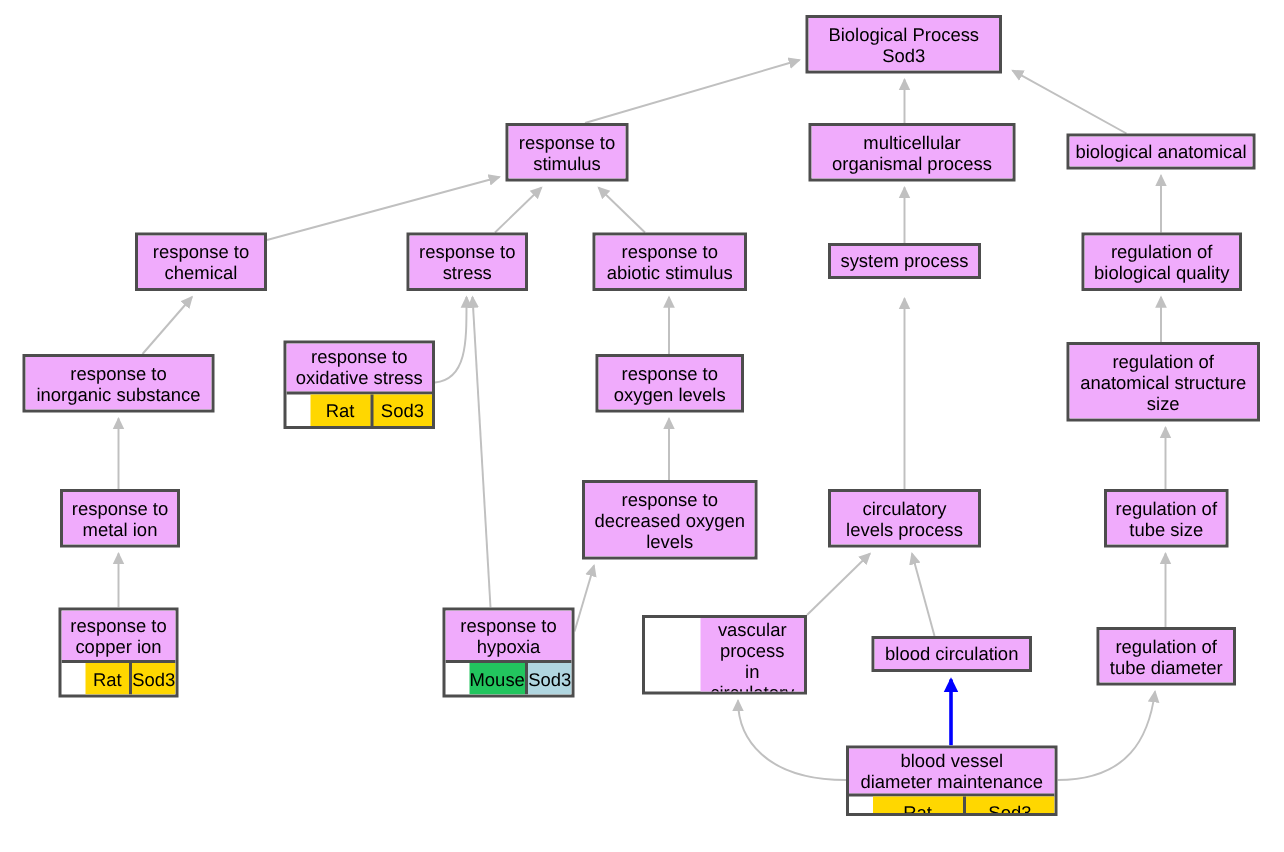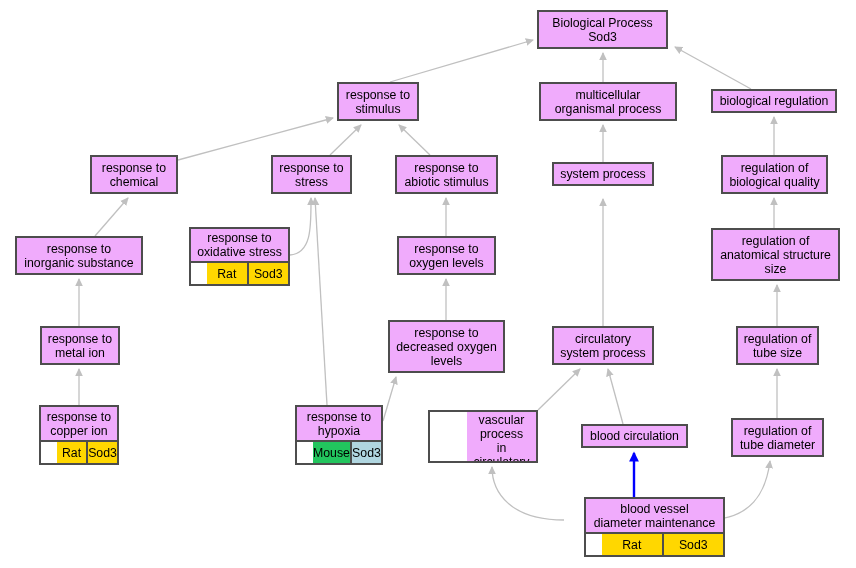--- a/index.html
+++ b/index.html
@@ -115,21 +115,21 @@
       </div>
       <div class="go-node" style="left: 337px; top: 82px; width: 82px; height: 39px;">
         <div class="go-node-title">response to
 stimulus</div>
       </div>
       <div class="go-node" style="left: 539px; top: 82px; width: 138px; height: 39px;">
         <div class="go-node-title">multicellular
 organismal process</div>
       </div>
       <div class="go-node" style="left: 711px; top: 89px; width: 126px; height: 24px;">
-        <div class="go-node-title">biological regulation</div>
+        <div class="go-node-title">biological anatomical</div>
       </div>
       <div class="go-node" style="left: 90px; top: 155px; width: 88px; height: 39px;">
         <div class="go-node-title">response to
 chemical</div>
       </div>
       <div class="go-node" style="left: 271px; top: 155px; width: 81px; height: 39px;">
         <div class="go-node-title">response to
 stress</div>
       </div>
       <div class="go-node" style="left: 395px; top: 155px; width: 103px; height: 39px;">
@@ -165,21 +165,21 @@
         <div class="go-node-title">response to
 metal ion</div>
       </div>
       <div class="go-node" style="left: 388px; top: 320px; width: 117px; height: 53px;">
         <div class="go-node-title">response to
 decreased oxygen
 levels</div>
       </div>
       <div class="go-node" style="left: 552px; top: 326px; width: 102px; height: 39px;">
         <div class="go-node-title">circulatory
-system process</div>
+levels process</div>
       </div>
       <div class="go-node" style="left: 736px; top: 326px; width: 83px; height: 39px;">
         <div class="go-node-title">regulation of
 tube size</div>
       </div>
       <div class="go-node" style="left: 39px; top: 405px; width: 80px; height: 60px;">
         <div class="go-node-title">response to
 copper ion</div>
         <div class="go-node-annot">
           <div class="annot-cell" style="background: rgb(255, 215, 0);">Rat</div>
@@ -199,21 +199,21 @@
 in circulatory
 system</div>
       </div>
       <div class="go-node" style="left: 581px; top: 424px; width: 107px; height: 24px;">
         <div class="go-node-title">blood circulation</div>
       </div>
       <div class="go-node" style="left: 731px; top: 418px; width: 93px; height: 39px;">
         <div class="go-node-title">regulation of
 tube diameter</div>
       </div>
-      <div class="go-node" style="left: 564px; top: 497px; width: 141px; height: 60px; margin-left: 20px;">
+      <div class="go-node" style="left: 564px; top: 497px; width: 141px; height: 47px;">
         <div class="go-node-title">blood vessel
 diameter maintenance</div>
         <div class="go-node-annot">
           <div class="annot-cell" style="background: rgb(255, 215, 0);">Rat</div>
           <div class="annot-cell" style="background: rgb(255, 215, 0);">Sod3</div>
         </div>
       </div>
       <div class="go-node" style="left: 552px; top: 162px; width: 102px; height: 24px;">
         <div class="go-node-title">system process</div>
       </div>

